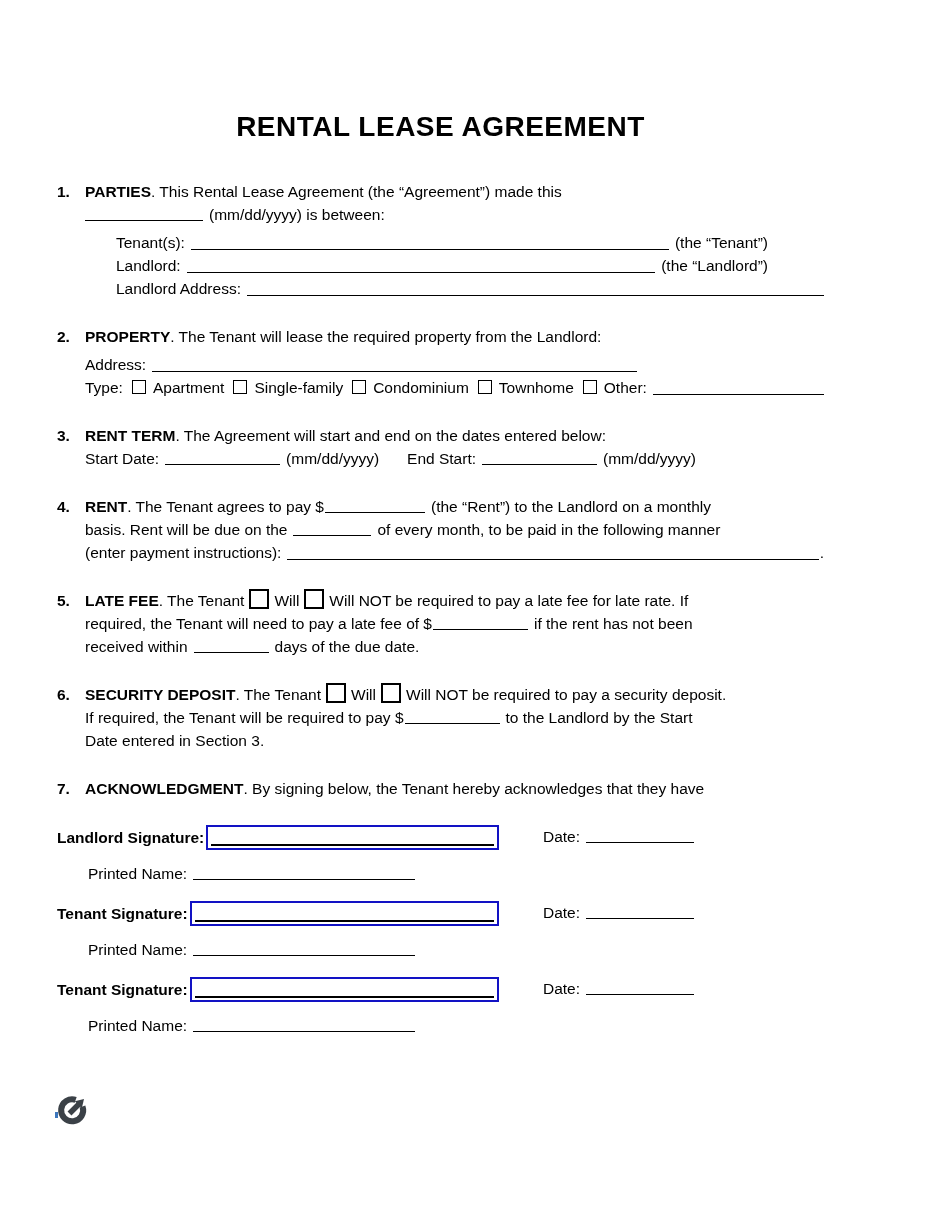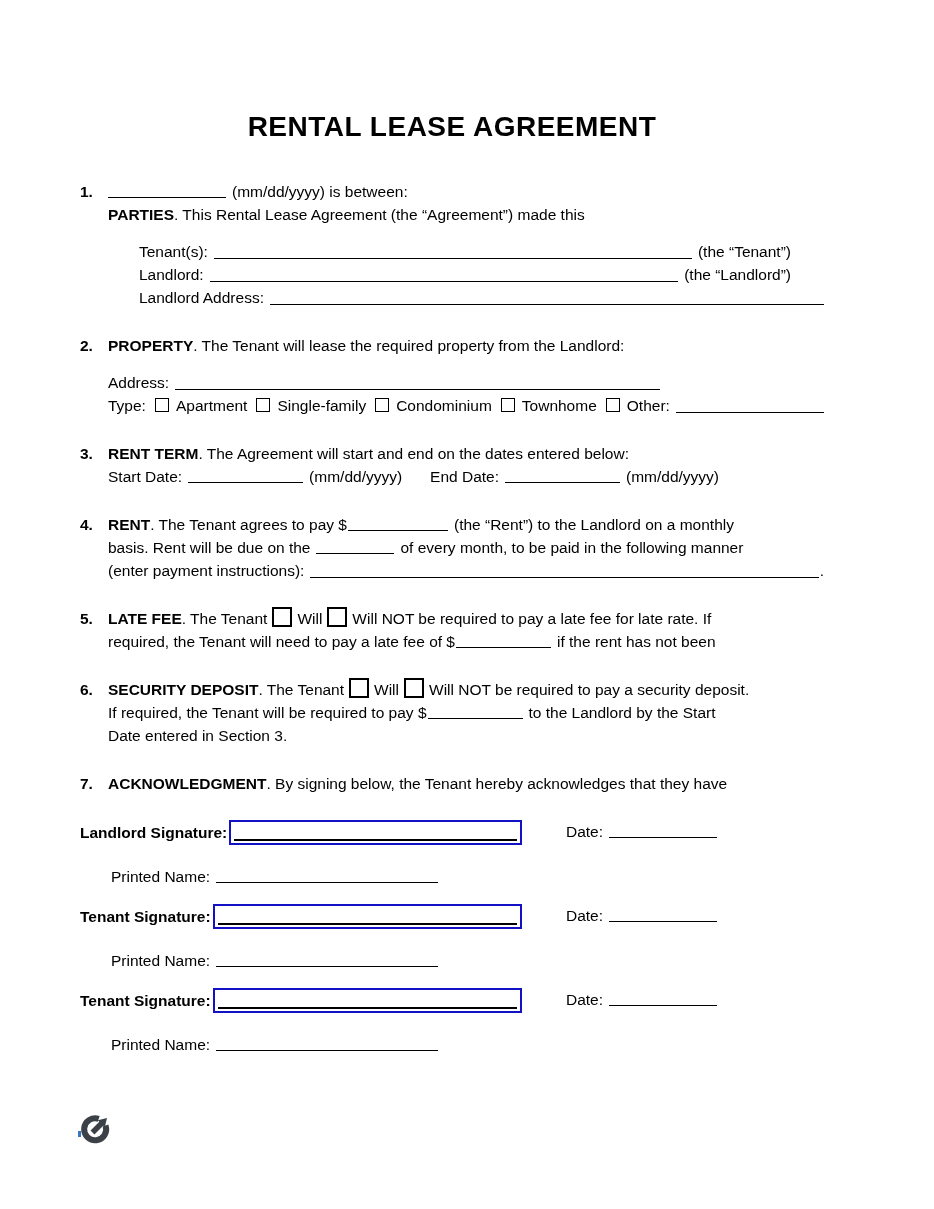--- a/index.html
+++ b/index.html
@@ -1,41 +1,41 @@
 <!DOCTYPE html>
 <html><head>
 <meta charset="utf-8">
 <style>
   html, body { margin: 0; padding: 0; background: #ffffff; }
   .page {
     position: relative;
     width: 934px; height: 1209px;
     background: #ffffff;
     box-sizing: border-box;
-    padding: 110px 110px 0 80px;
+    padding: 110px 110px 0 57px;
     font-family: "Liberation Sans", sans-serif;
     font-size: 15.5px;
     line-height: 23px;
     color: #000000;
     overflow: hidden;
   }
   .title {
     font-size: 28px;
     line-height: 33px;
     font-weight: 700;
     text-align: center;
     margin: 0 0 37px 0;
     letter-spacing: 0.5px;
   }
   .section { display: flex; margin-bottom: 25px; }
   .num { flex: 0 0 28px; font-weight: 700; }
   .sec-body { flex: 1; min-width: 0; }
   .line { white-space: nowrap; }
   .head { font-weight: 700; }
-  .sub { margin-top: 14px; }
+  .sub { margin-top: 5px; }
   .sub-indent { margin-left: 31px; }
 
   
   .blank {
     display: inline-block;
     height: 3px;
     border-bottom: 1.5px solid #000;
     position: relative; top: 1px;
     margin: 0 6px;
   }
@@ -94,38 +94,38 @@
     position: relative;
     margin-left: 2px;
     background: #fff;
   }
   .sig-box .sig-line {
     position: absolute;
     left: 3px; right: 3px; bottom: 2px;
     border-bottom: 2px solid #000;
   }
   .date-group { margin-left: 44px; white-space: nowrap; }
-  .printed-row { margin-left: 31px; margin-top: 19px; white-space: nowrap; }
+  .printed-row { margin-left: 31px; margin-top: 11px; white-space: nowrap; }
 
   
   .logo { margin-top: 40px; margin-left: -2px; width: 34px; height: 34px; }
 </style>
 </head>
 <body>
 
 <div class="page">
 
   <h1 class="title">RENTAL LEASE AGREEMENT</h1>
 
   
   <div class="section">
     <span class="num">1.</span>
     <div class="sec-body">
+      <div class="line"><span class="head">PARTIES</span><span>. This Rental Lease Agreement (the “Agreement”) made this</span></div>
       <div class="line"><span class="blank w118" style="margin-left:0"></span><span>(mm/dd/yyyy) is between:</span></div>
-      <div class="line"><span class="head">PARTIES</span><span>. This Rental Lease Agreement (the “Agreement”) made this</span></div>
       <div class="sub sub-indent">
         <div class="row row-parties">
           <span>Tenant(s):</span>
           <span class="fill"></span>
           <span>(the “Tenant”)</span>
         </div>
         <div class="row row-parties">
           <span>Landlord:</span>
           <span class="fill"></span>
           <span>(the “Landlord”)</span>
@@ -160,21 +160,21 @@
       </div>
     </div>
   </div>
 
   
   <div class="section">
     <span class="num">3.</span>
     <div class="sec-body">
       <div class="line"><span class="head">RENT TERM</span><span>. The Agreement will start and end on the dates entered below:</span></div>
       <div class="line">
-        <span>Start Date:</span><span class="blank w115"></span><span>(mm/dd/yyyy)</span><span class="gap-left">End Date:</span><span class="blank w115"></span><span>(mm/dd/yyyy)</span>
+        <span>Start Date:</span><span class="blank w115"></span><span>(mm/dd/yyyy)</span><span class="gap-left">End Start:</span><span class="blank w115"></span><span>(mm/dd/yyyy)</span>
       </div>
     </div>
   </div>
 
   
   <div class="section">
     <span class="num">4.</span>
     <div class="sec-body">
       <div class="line"><span class="head">RENT</span><span>. The Tenant agrees to pay $</span><span class="blank w100 tight"></span><span>(the “Rent”) to the Landlord on a monthly</span></div>
       <div class="line"><span>basis. Rent will be due on the</span><span class="blank w78"></span><span>of every month, to be paid in the following manner</span></div>
@@ -185,20 +185,21 @@
       </div>
     </div>
   </div>
 
   
   <div class="section">
     <span class="num">5.</span>
     <div class="sec-body">
       <div class="line"><span class="head">LATE FEE</span><span>. The Tenant</span><span class="cbl"></span><span>Will</span><span class="cbl"></span><span>Will NOT be required to pay a late fee for late rate. If</span></div>
       <div class="line"><span>required, the Tenant will need to pay a late fee of $</span><span class="blank w95 tight"></span><span>if the rent has not been</span></div>
+      <div class="line"><span>received within</span><span class="blank w75"></span><span>days of the due date.</span></div>
     </div>
   </div>
 
   
   <div class="section">
     <span class="num">6.</span>
     <div class="sec-body">
       <div class="line"><span class="head">SECURITY DEPOSIT</span><span>. The Tenant</span><span class="cbl"></span><span>Will</span><span class="cbl"></span><span>Will NOT be required to pay a security deposit.</span></div>
       <div class="line"><span>If required, the Tenant will be required to pay $</span><span class="blank w95 tight"></span><span>to the Landlord by the Start</span></div>
       <div class="line"><span>Date entered in Section 3.</span></div>

